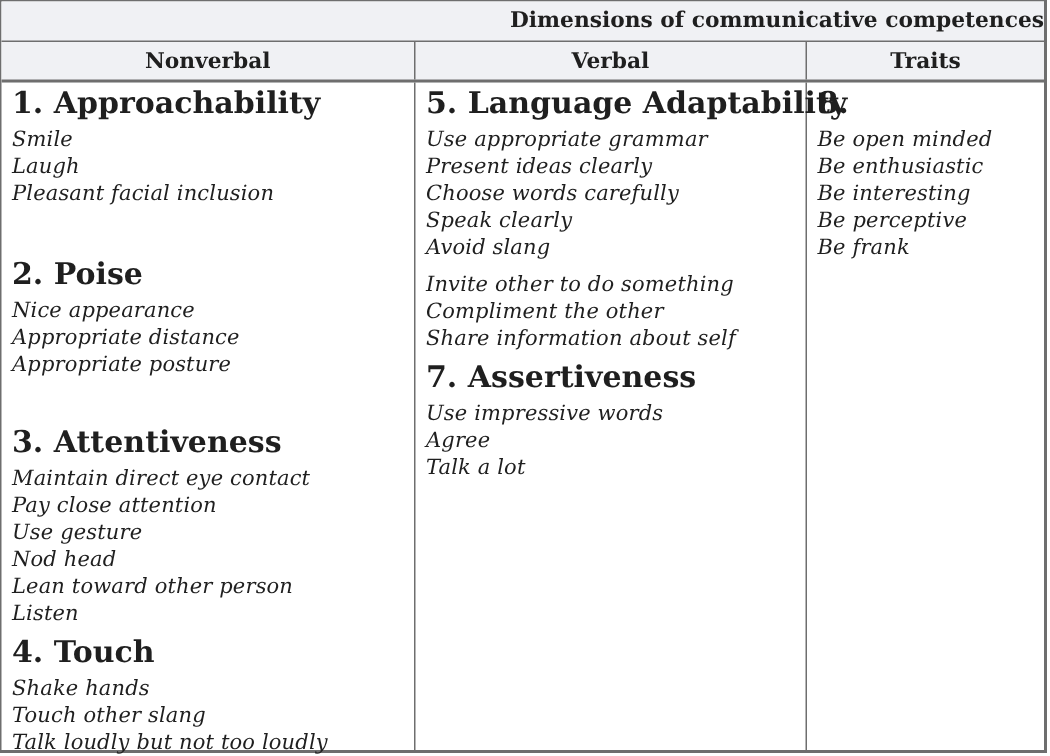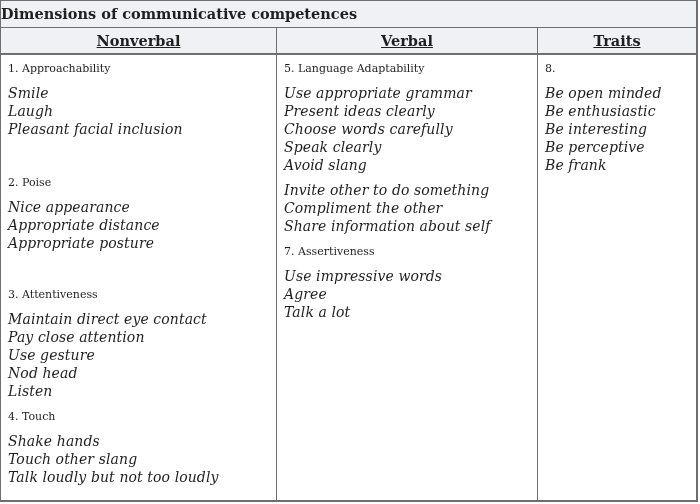--- a/index.html
+++ b/index.html
@@ -12,53 +12,52 @@
       border-right-width: 2px;
       border-bottom-width: 2px;
       box-sizing: border-box;
       font-family: "DejaVu Serif", "Liberation Serif", serif;
       color: #1f1f1f;
     }
     .title-row {
       height: 26px;
       background: #f0f1f4;
       border-bottom: 1px solid #6e6e6e;
-      text-align: left;
+      text-align: right;
       font-weight: bold;
       font-size: 14.5px;
       line-height: 26px;
     }
     .head-row {
       display: flex;
       height: 25px;
       background: #f0f1f4;
       border-bottom: 2px solid #6e6e6e;
     }
     .head-cell {
       text-align: center;
       font-weight: bold;
       font-size: 14.5px;
       line-height: 25px;
       box-sizing: border-box;
-      text-decoration: underline;
     }
     .col1 { width: 276px; border-right: 1px solid #6e6e6e; }
     .col2 { width: 261px; border-right: 1px solid #6e6e6e; }
     .col3 { flex: 1; }
     .body-row {
       display: flex;
       height: 446px;
     }
     .body-cell {
       box-sizing: border-box;
       padding: 4px 6px 0 7px;
     }
     .sec-title {
-      font-weight: normal;
-      font-size: 11px;
+      font-weight: bold;
+      font-size: 20px;
       line-height: 19px;
       margin: 0 0 6px 0;
       white-space: nowrap;
     }
     .items { margin: 0; padding: 0; list-style: none; }
     .items li {
       font-style: italic;
       font-size: 14px;
       line-height: 18px;
       white-space: nowrap;
@@ -98,20 +97,21 @@
           <li>Appropriate posture</li>
         </ul>
       </div>
       <div class="section" style="margin-top:33px;">
         <div class="sec-title">3. Attentiveness</div>
         <ul class="items">
           <li>Maintain direct eye contact</li>
           <li>Pay close attention</li>
           <li>Use gesture</li>
           <li>Nod head</li>
+          <li>Lean toward other person</li>
           <li>Listen</li>
         </ul>
       </div>
       <div class="section">
         <div class="sec-title">4. Touch</div>
         <ul class="items">
           <li>Shake hands</li>
           <li>Touch other slang</li>
           <li>Talk loudly but not too loudly</li>
         </ul>

